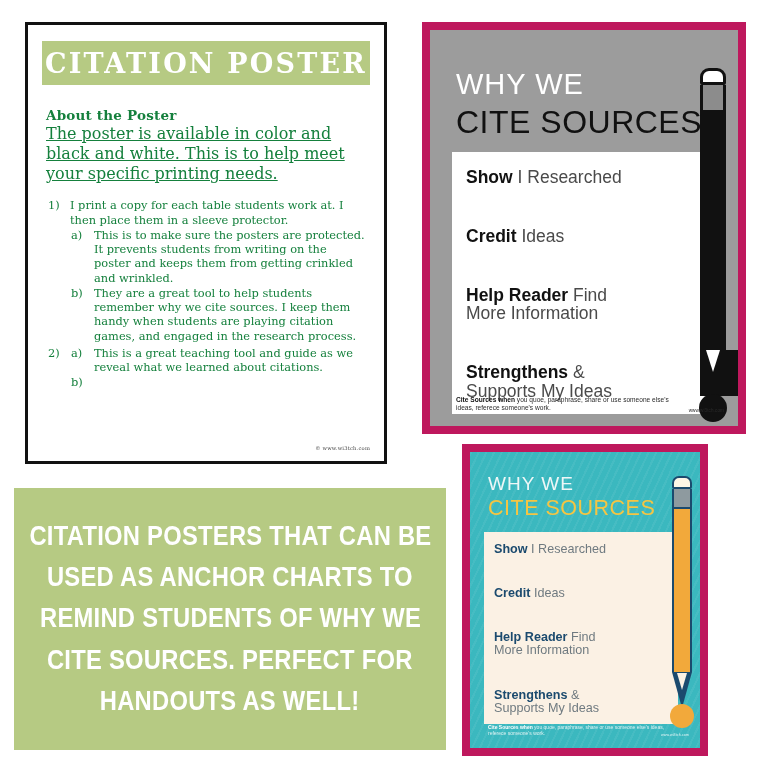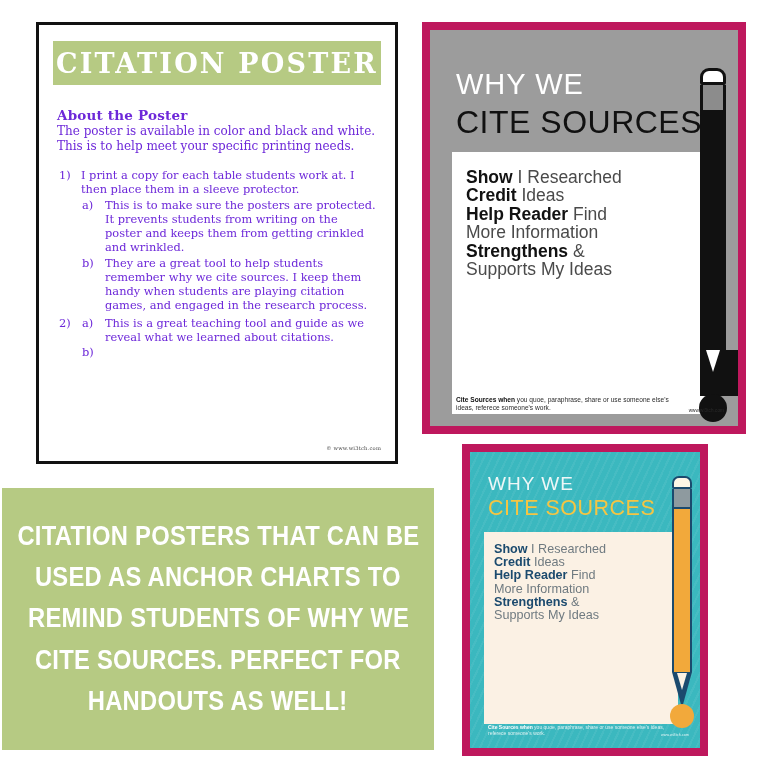--- a/index.html
+++ b/index.html
@@ -6,21 +6,21 @@
   html, body {
     width: 768px; height: 768px;
     background: #ffffff;
     font-family: "Liberation Sans", sans-serif;
     overflow: hidden;
   }
   .canvas { position: relative; width: 768px; height: 768px; background:#fff; }
 
   
   .info-poster {
-    position: absolute; left: 36px; top: 22px;
+    position: absolute; left: 25px; top: 22px;
     width: 362px; height: 442px;
     background: #ffffff;
     border: 3px solid #111111;
     padding: 0;
     overflow: hidden;
   }
   .info-title-band {
     margin: 16px 14px 0 14px;
     background: #b6ca83;
     height: 44px;
@@ -31,32 +31,33 @@
     font-family: "DejaVu Serif", serif;
     font-weight: bold;
     font-size: 27px;
     letter-spacing: 2.2px;
     line-height: 1;
     white-space: nowrap;
   }
   .info-body {
     padding: 22px 18px 0 18px;
     font-family: "DejaVu Serif", serif;
-    color: #6d28d9;
+    color: #15803d;
   }
   .info-h {
     font-weight: bold;
     font-size: 13.5px;
     margin-bottom: 1px;
     letter-spacing: .2px;
   }
   .info-p {
-    font-size: 12px;
+    font-size: 16px;
     line-height: 1.26;
     margin-bottom: 14px;
+    text-decoration: underline;
   }
   ol.lvl1 { list-style: none; margin-top: 4px; }
   ol.lvl1 > li {
     position: relative;
     padding-left: 24px;
     font-size: 11.4px;
     line-height: 1.25;
     margin-bottom: 2px;
   }
   ol.lvl1 > li > .mk {
@@ -95,21 +96,21 @@
     line-height: 1;
   }
   .cite-line {
     font-family: "Liberation Sans", sans-serif;
     font-weight: normal;
     letter-spacing: .5px;
     line-height: 1;
   }
   .card {
     position: absolute;
-    display: flex; flex-direction: column; 
+    display: flex; flex-direction: column; justify-content: space-between;
   }
   .reason { line-height: 1.05; }
   .reason .b { font-weight: bold; }
   .reason .r { font-weight: normal; }
 
   .foot {
     position: absolute;
     font-family: "Liberation Sans", sans-serif;
     line-height: 1.22;
   }
@@ -219,21 +220,21 @@
     border-left:5px solid transparent; border-right:5px solid transparent;
     border-top:17px solid #fbf1e4;
   }
   #color .p-dot {
     position:absolute; left:0px; top:228px; width:24px; height:24px;
     background:#f2a93b; border-radius:50%;
   }
 
   
   .caption {
-    position: absolute; left: 2px; top: 488px;
+    position: absolute; left: 14px; top: 488px;
     width: 432px; height: 262px;
     background: #b6ca83;
     display: flex; flex-direction: column;
     align-items: center; justify-content: center;
     padding: 12px 18px;
   }
   .caption-line {
     color: #ffffff;
     font-family: "Liberation Sans Narrow", "Liberation Sans", sans-serif;
     font-weight: bold;

